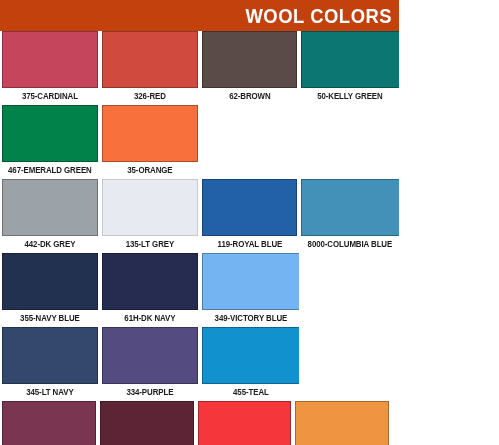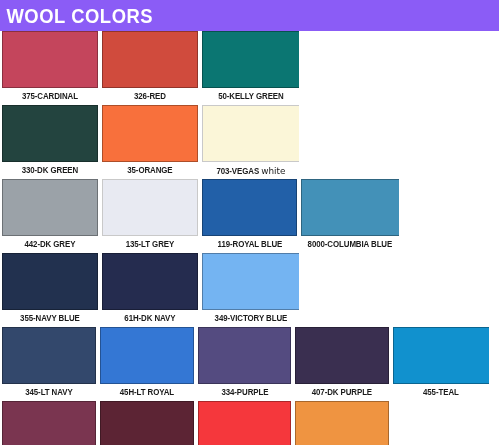--- a/index.html
+++ b/index.html
@@ -19,26 +19,26 @@
     width: 499px;
     height: 445px;
     background: #ffffff;
   }
 
   
   .title-bar {
     position: absolute;
     left: 0;
     top: 0;
-    width: 499px;
+    width: 399px;
     height: 31px;
-    background: #8b5cf6;
+    background: #c2410c;
     display: flex;
     align-items: center;
-    justify-content: flex-start;
+    justify-content: flex-end;
   }
   .title-text {
     color: #ffffff;
     font-family: "Liberation Sans", sans-serif;
     font-weight: bold;
     font-size: 20px;
     letter-spacing: 0.6px;
     transform: scaleX(0.92);
     line-height: 1;
   }
@@ -108,38 +108,38 @@
   <div class="grid" id="swatch-grid">
       <div class="row">
         <div class="cell">
           <div class="swatch" style="background: rgb(196, 69, 92);"></div>
           <div class="caption">375-CARDINAL</div>
         </div>
         <div class="cell">
           <div class="swatch" style="background: rgb(208, 75, 61);"></div>
           <div class="caption">326-RED</div>
         </div>
+        <div class="cell">
+          <div class="swatch" style="background: rgb(90, 75, 73);"></div>
+          <div class="caption">62-BROWN</div>
+        </div>
         <div class="cell last">
           <div class="swatch" style="background: rgb(11, 118, 114);"></div>
           <div class="caption">50-KELLY GREEN</div>
         </div>
       </div>
       <div class="row">
         <div class="cell">
-          <div class="swatch" style="background: rgb(35, 68, 63);"></div>
-          <div class="caption">330-DK GREEN</div>
+          <div class="swatch" style="background: rgb(0, 130, 74);"></div>
+          <div class="caption">467-EMERALD GREEN</div>
         </div>
         <div class="cell">
           <div class="swatch" style="background: rgb(248, 112, 60);"></div>
           <div class="caption">35-ORANGE</div>
         </div>
-        <div class="cell last">
-          <div class="swatch white-border" style="background: rgb(251, 246, 216);"></div>
-          <div class="caption"><span>703-VEGAS </span><span class="alt">white</span></div>
-        </div>
       </div>
       <div class="row">
         <div class="cell">
           <div class="swatch" style="background: rgb(155, 162, 168);"></div>
           <div class="caption">442-DK GREY</div>
         </div>
         <div class="cell">
           <div class="swatch white-border" style="background: rgb(232, 234, 242);"></div>
           <div class="caption">135-LT GREY</div>
         </div>
@@ -165,31 +165,23 @@
           <div class="swatch" style="background: rgb(116, 180, 242);"></div>
           <div class="caption">349-VICTORY BLUE</div>
         </div>
       </div>
       <div class="row">
         <div class="cell">
           <div class="swatch" style="background: rgb(51, 72, 108);"></div>
           <div class="caption">345-LT NAVY</div>
         </div>
         <div class="cell">
-          <div class="swatch" style="background: rgb(52, 119, 212);"></div>
-          <div class="caption">45H-LT ROYAL</div>
-        </div>
-        <div class="cell">
           <div class="swatch" style="background: rgb(84, 75, 128);"></div>
           <div class="caption">334-PURPLE</div>
         </div>
-        <div class="cell">
-          <div class="swatch" style="background: rgb(58, 47, 80);"></div>
-          <div class="caption">407-DK PURPLE</div>
-        </div>
         <div class="cell last">
           <div class="swatch" style="background: rgb(17, 145, 206);"></div>
           <div class="caption">455-TEAL</div>
         </div>
       </div>
       <div class="row">
         <div class="cell">
           <div class="swatch" style="background: rgb(122, 53, 80);"></div>
         </div>
         <div class="cell">

